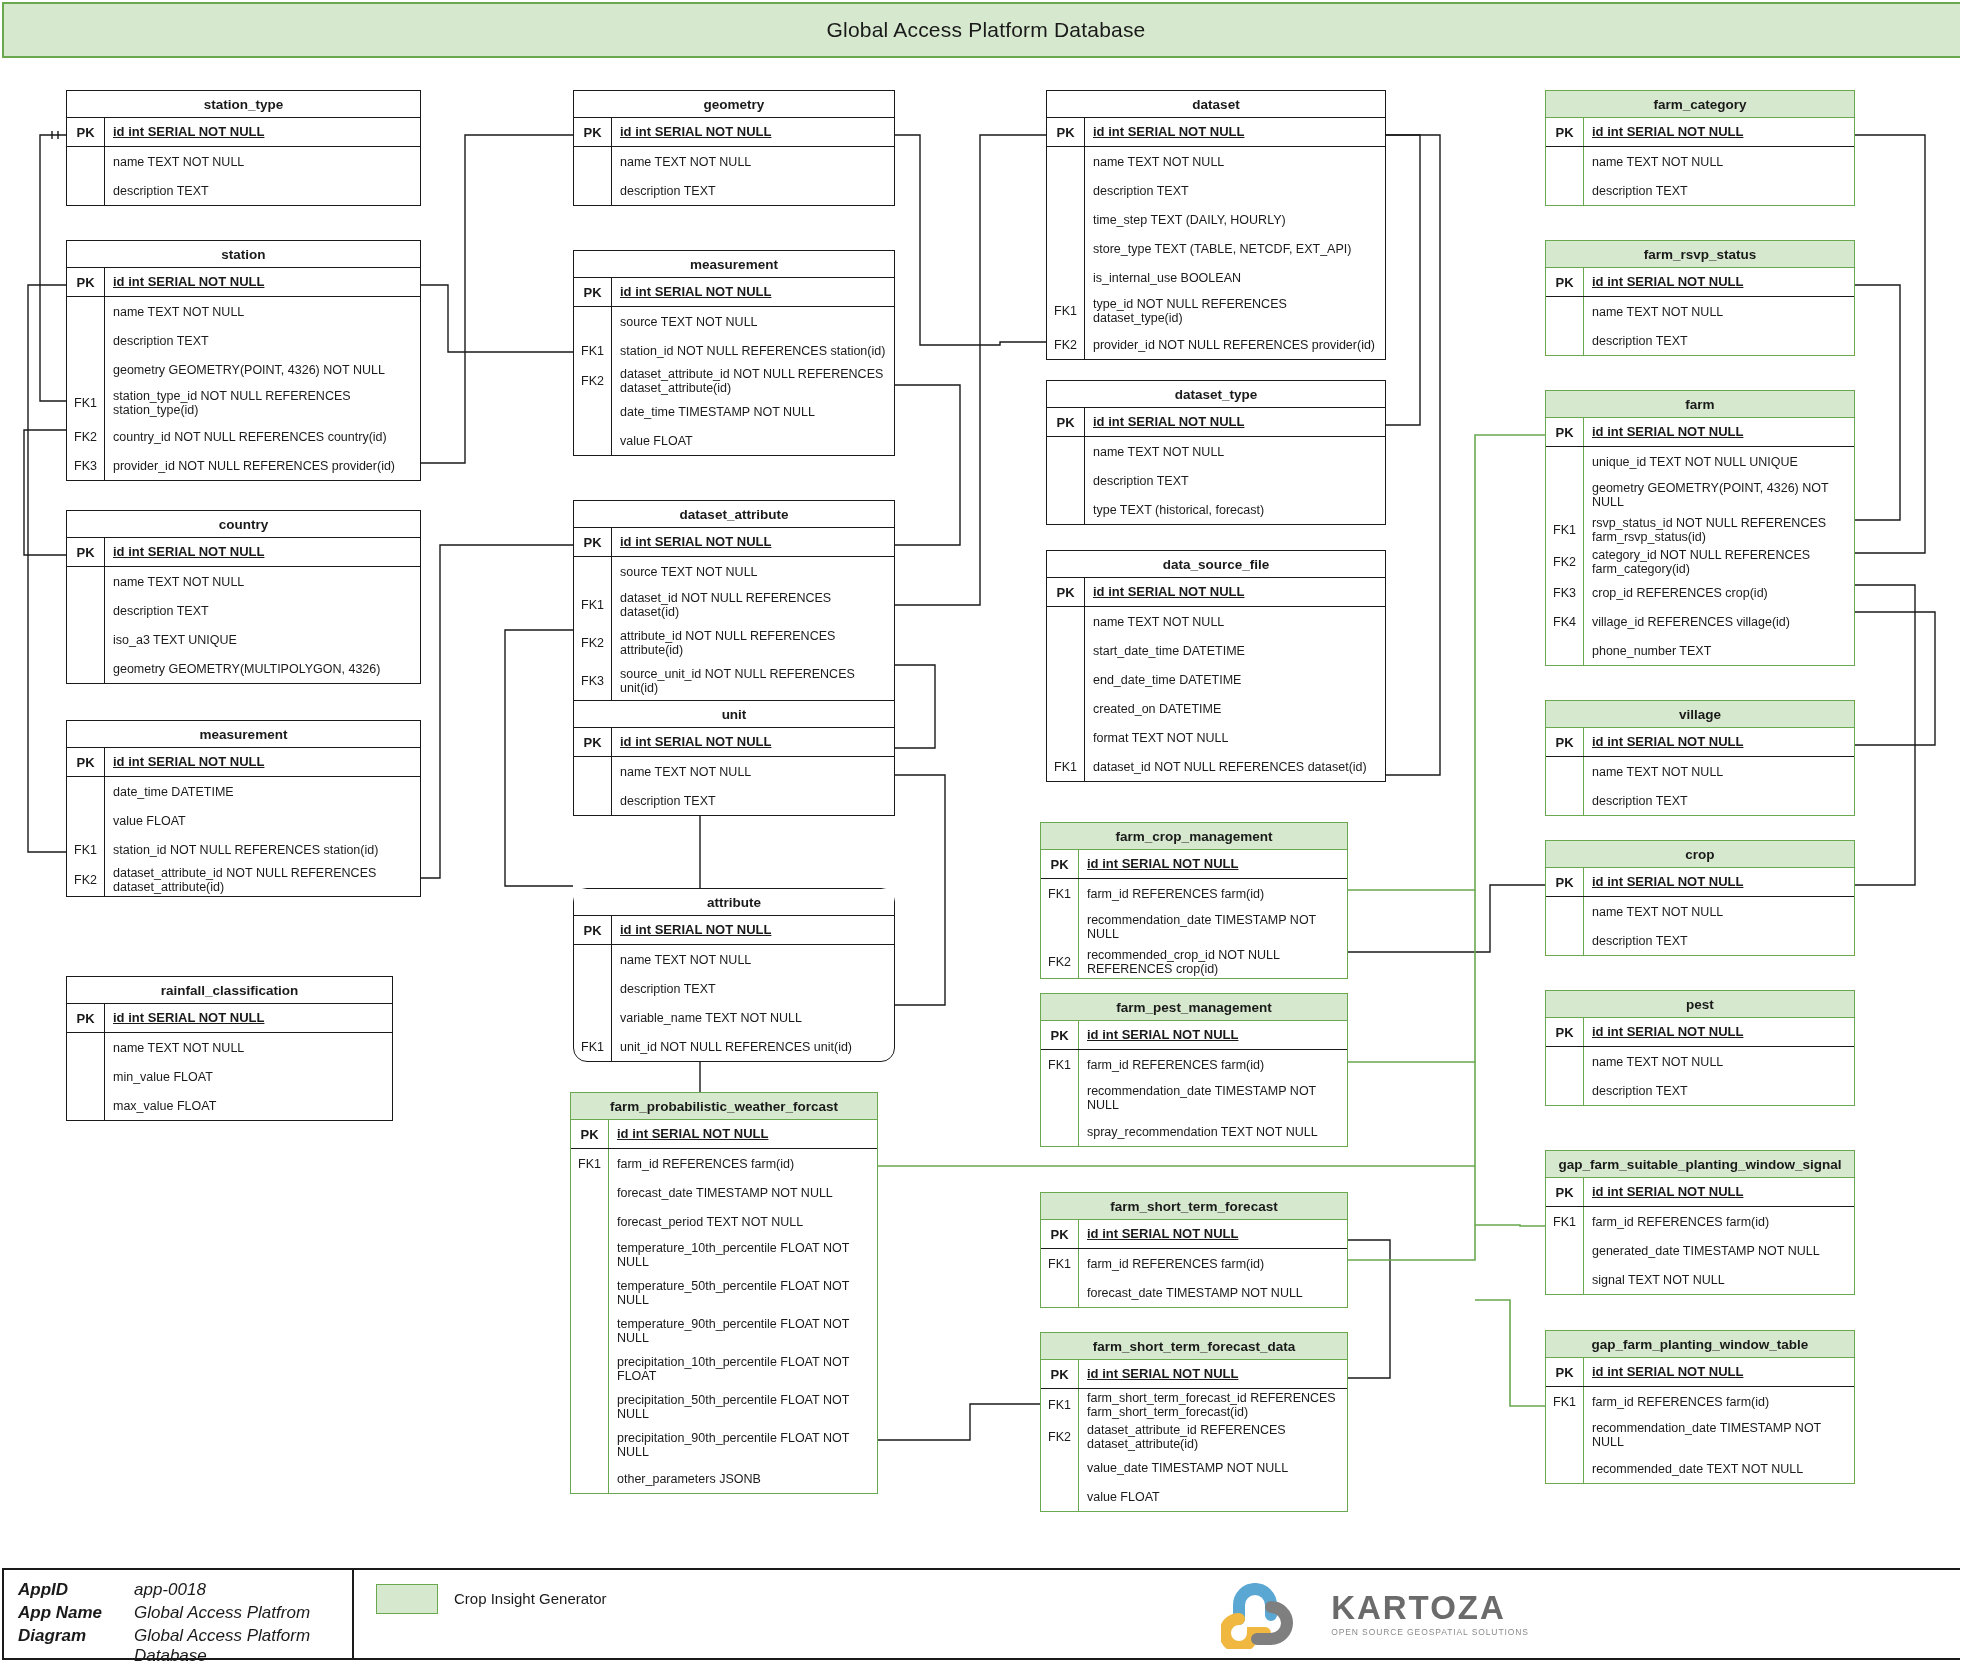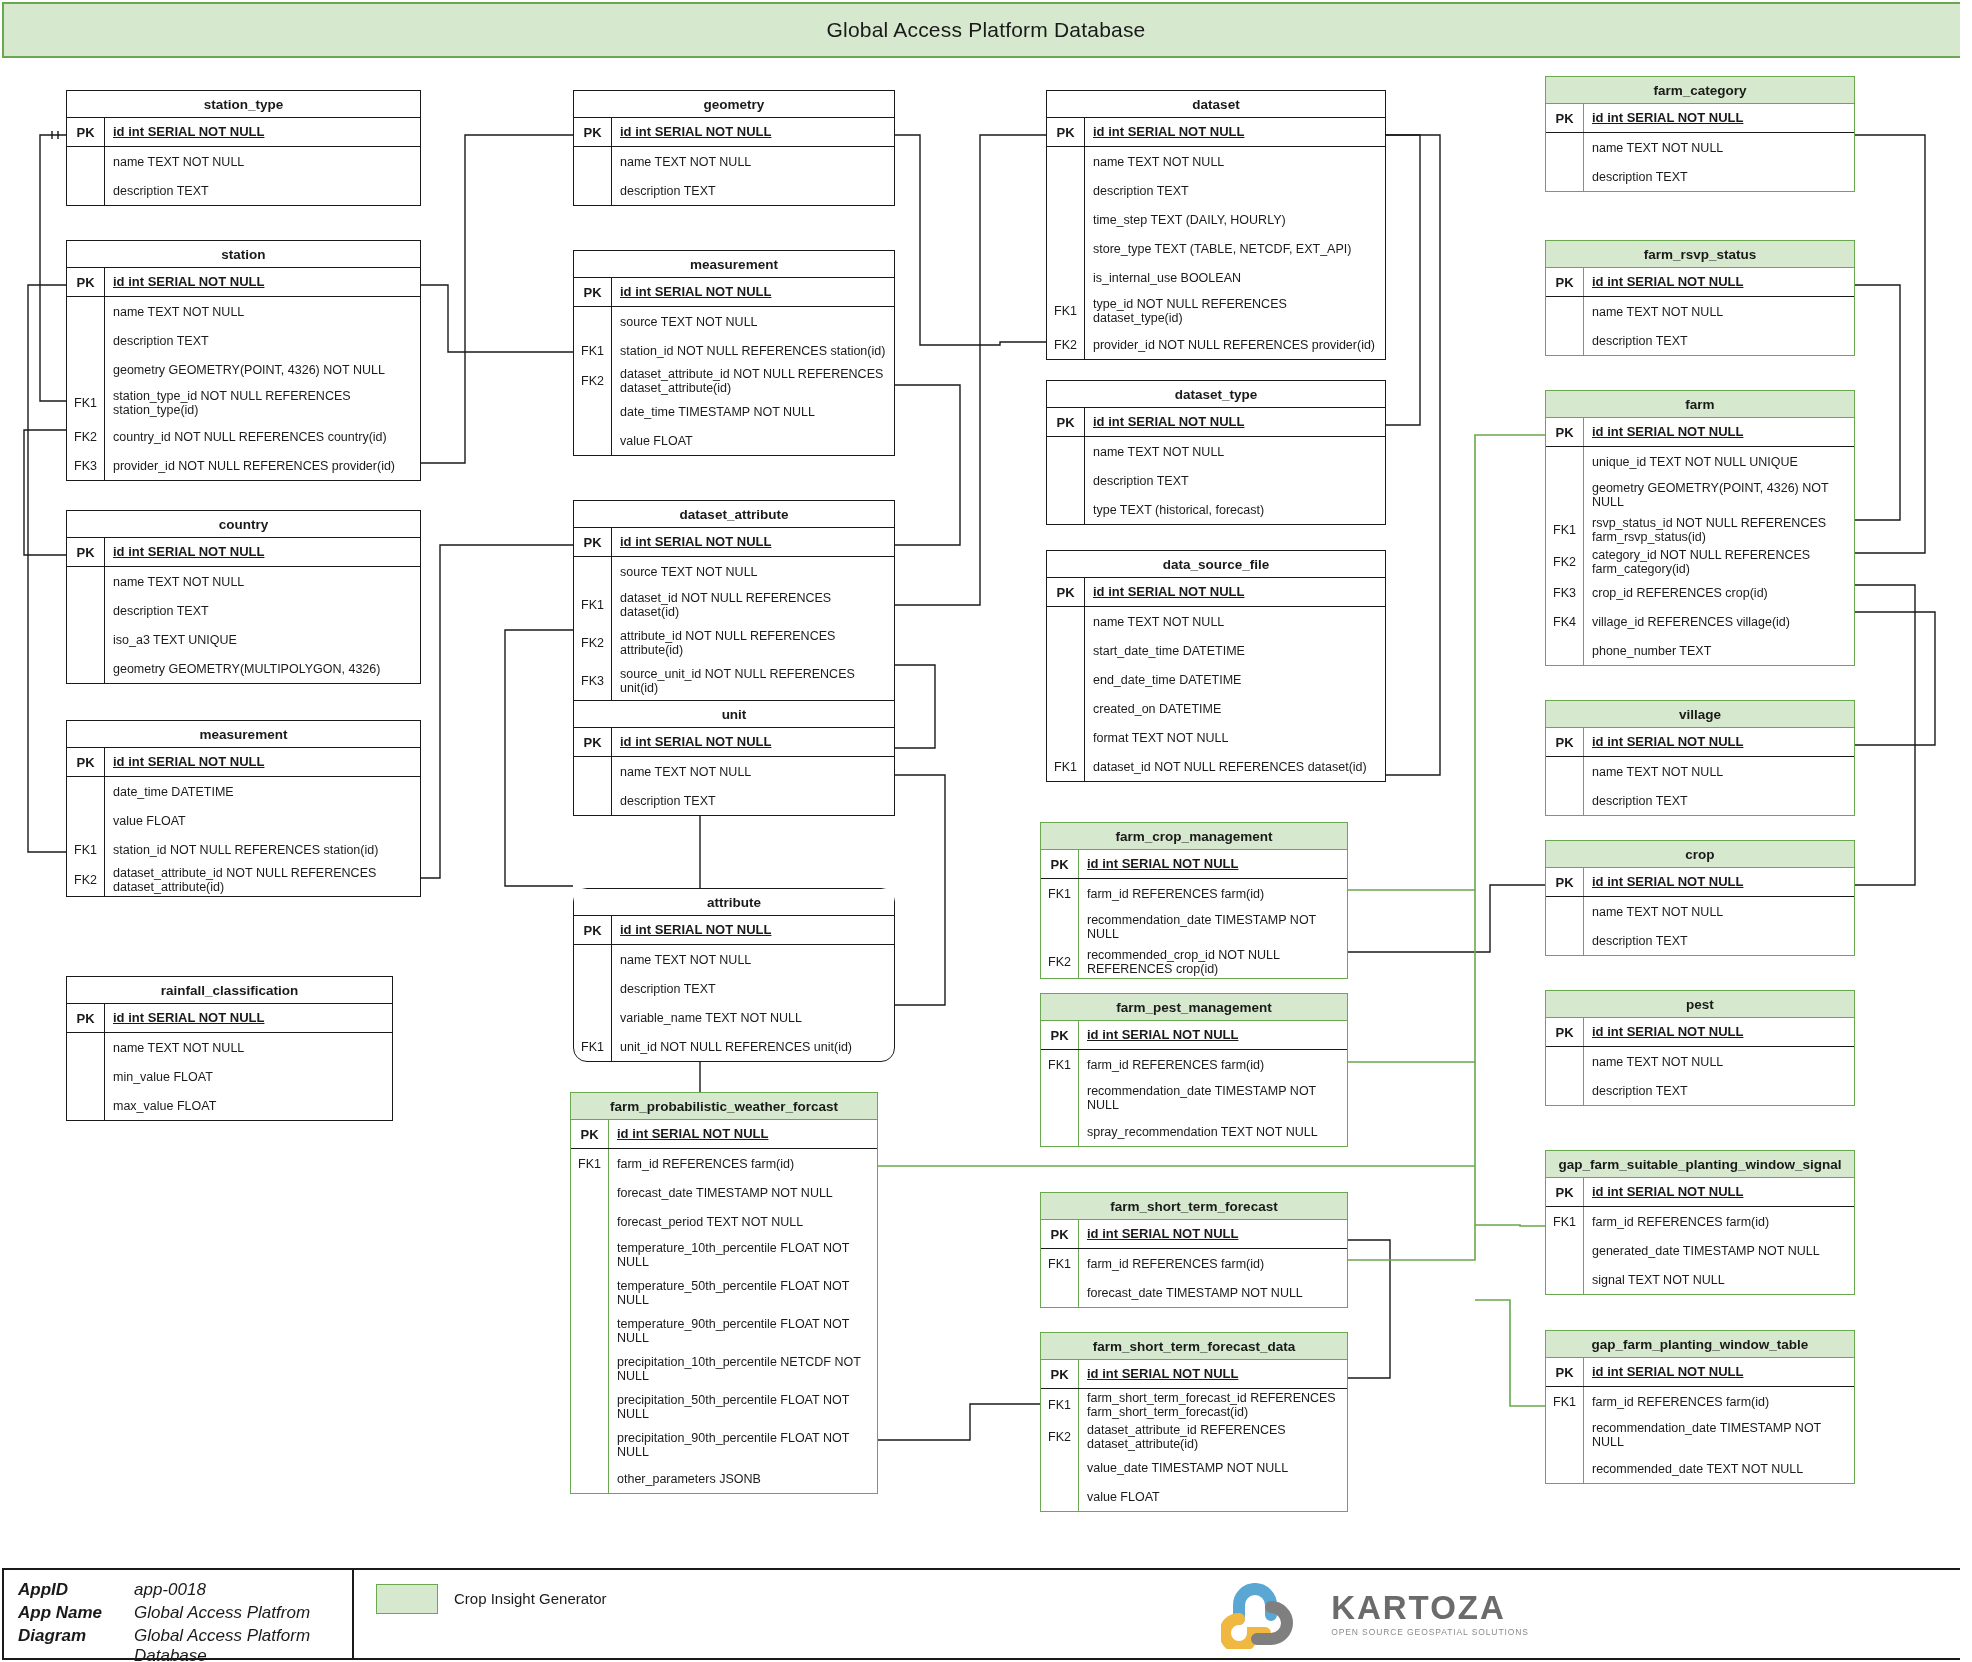--- a/index.html
+++ b/index.html
@@ -458,21 +458,21 @@
           <div class="row">
             <div class="key"></div>
             <div class="fld">temperature_50th_percentile FLOAT NOT NULL</div>
           </div>
           <div class="row">
             <div class="key"></div>
             <div class="fld">temperature_90th_percentile FLOAT NOT NULL</div>
           </div>
           <div class="row">
             <div class="key"></div>
-            <div class="fld">precipitation_10th_percentile NETCDF NOT NULL</div>
+            <div class="fld">precipitation_10th_percentile FLOAT NOT FLOAT</div>
           </div>
           <div class="row">
             <div class="key"></div>
             <div class="fld">precipitation_50th_percentile FLOAT NOT NULL</div>
           </div>
           <div class="row">
             <div class="key"></div>
             <div class="fld">precipitation_90th_percentile FLOAT NOT NULL</div>
           </div>
           <div class="row">
@@ -649,21 +649,21 @@
           <div class="row">
             <div class="key"></div>
             <div class="fld">value_date TIMESTAMP NOT NULL</div>
           </div>
           <div class="row">
             <div class="key"></div>
             <div class="fld">value FLOAT</div>
           </div>
         </div>
       </div>
-      <div class="entity green" style="left: 1545px; top: 76px; width: 310px;">
+      <div class="entity green" style="left: 1545px; top: 90px; width: 310px;">
         <div class="hdr">farm_category</div>
         <div class="rows">
           <div class="row pk">
             <div class="key">PK</div>
             <div class="fld">id int SERIAL NOT NULL</div>
           </div>
           <div class="row">
             <div class="key"></div>
             <div class="fld">name TEXT NOT NULL</div>
           </div>

